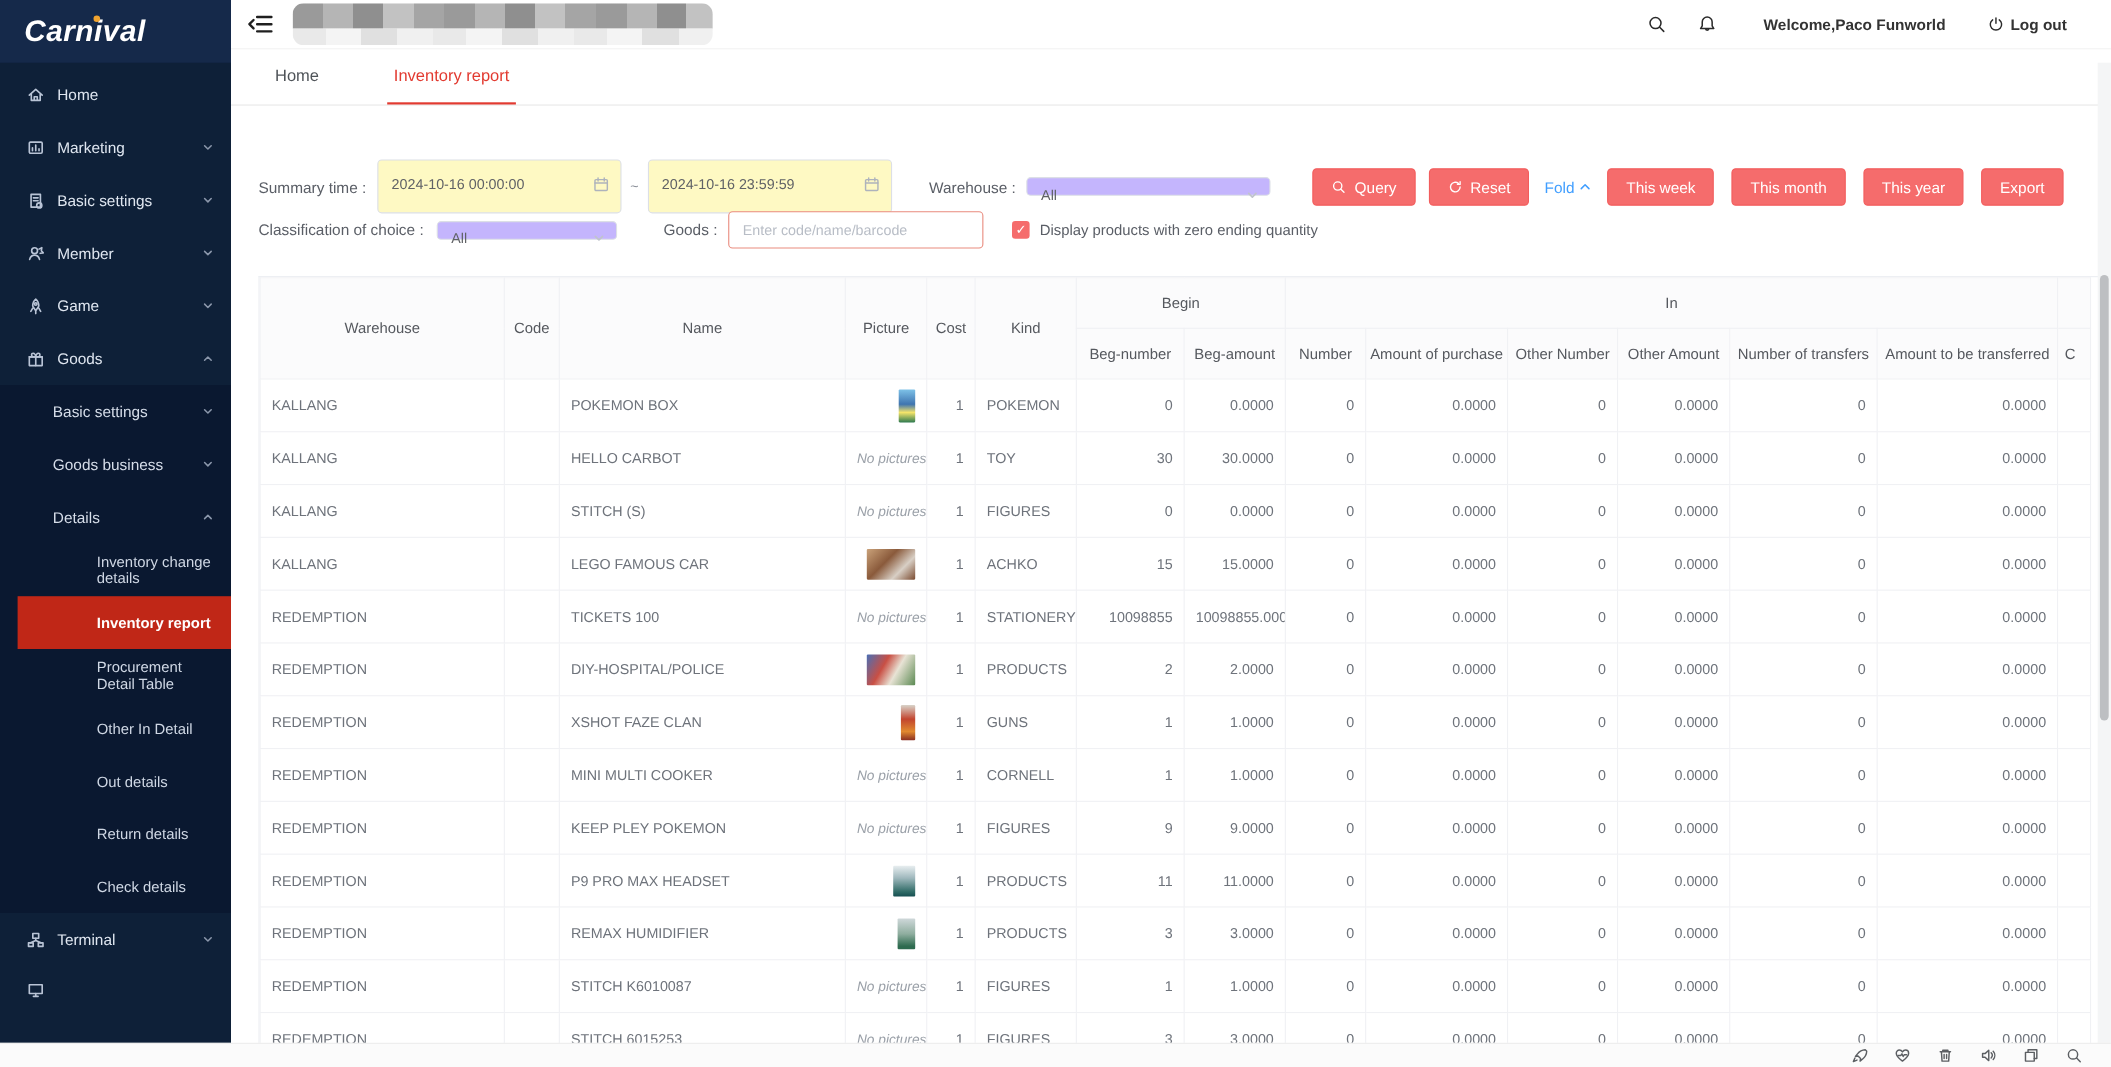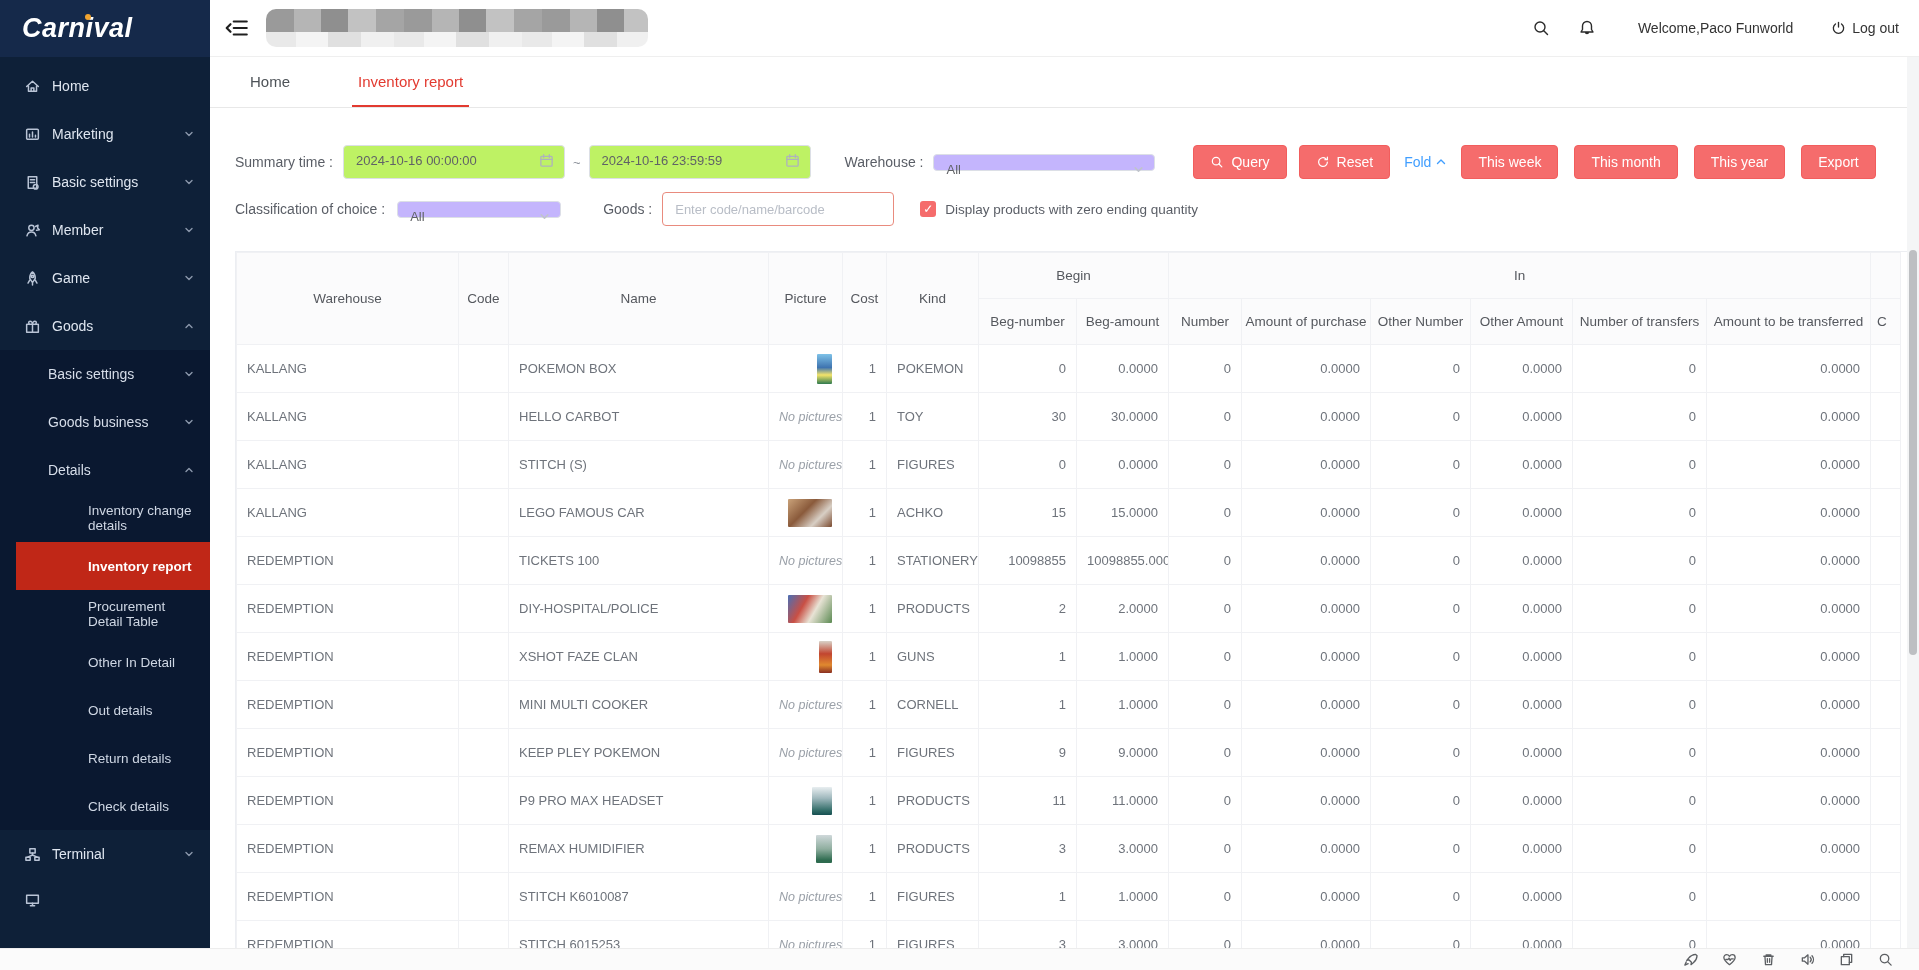--- a/index.html
+++ b/index.html
@@ -18,42 +18,42 @@
   .submenu { background:#0a1830; }
   .sub-item { height:48px; display:flex; align-items:center; padding:0 16px 0 48px; color:#d6dde9; font-size:14px; cursor:pointer; }
   .sub-item .chev { margin-left:auto; color:#8b97ab; width:10px; height:10px; }
   .subsub-item { height:48px; display:flex; align-items:center; padding:0 16px 0 72px; color:#cfd7e4; font-size:13.5px; cursor:pointer;margin-left:16px; }
   .subsub-item.active { background:#c02717; color:#fff; font-weight:bold; }
   .menu-item.partial { overflow:hidden; height:44px; }
   svg.stroke { fill:none; stroke:currentColor; stroke-width:1.4; stroke-linecap:round; stroke-linejoin:round; }
 
   
   .main { position:absolute; left:210px; top:0; right:0; height:970px; background:#fff; }
-  .topbar { height:57px; display:flex; align-items:center; padding:0 20px 0 14px; border-bottom:1px solid #efefef; }
+  .topbar { height:45px; display:flex; align-items:center; padding:0 40px 0 14px; border-bottom:1px solid #efefef;font-weight:bold; }
   .fold-btn { width:26px; height:26px; color:#1f1f1f; cursor:pointer; }
   .mosaic { margin-left:16px; width:382px; height:38px; border-radius:10px; overflow:hidden; }
   .mosaic .m-top { height:23px; background:repeating-linear-gradient(90deg,#9a9a9a 0 28px,#b5b5b5 28px 55px,#8f8f8f 55px 82px,#c2c2c2 82px 110px,#a5a5a5 110px 138px); }
   .mosaic .m-bot { height:15px; background:repeating-linear-gradient(90deg,#e9e9e9 0 30px,#f4f4f4 30px 62px,#e0e0e0 62px 95px,#f0f0f0 95px 128px); }
   .topbar-right { margin-left:auto; display:flex; align-items:center; gap:28px; }
   .tb-icon { width:18px; height:18px; color:#2b2b2b; cursor:pointer; }
   .welcome { font-size:14px; color:#333; margin-left:14px; }
   .logout { display:flex; align-items:center; gap:6px; font-size:14px; color:#333; cursor:pointer; margin-left:10px; }
   .logout .tb-icon { width:15px; height:15px; }
 
   .tabbar { height:51px; display:flex; align-items:stretch; padding-left:34px; border-bottom:1px solid #e8e8e8; background:#fff; }
   .tab { display:flex; align-items:center; font-size:15px; color:#4e5358; padding:0 6px; margin-right:56px; cursor:pointer; border-bottom:2px solid transparent; }
   .tab.active { color:#e23a30; border-bottom-color:#e23a30; }
 
   
   .content { position:absolute; top:108px; left:0; right:0; bottom:22px; background:#fff; }
   .frow { position:absolute; left:25px; display:flex; align-items:center; }
   .frow1 { top:37px; }
   .frow2 { top:84px; }
   .flabel { font-size:14px; color:#5a5e66; white-space:nowrap; }
-  .dateinput { width:222px; height:34px; border:1px solid #dcdfe6; border-radius:4px; display:flex; align-items:center; padding:0 10px 4px 12px; margin-left:10px; font-size:13px; color:#606266; background:#bef264; cursor:text; }
+  .dateinput { width:222px; height:49px; border:1px solid #dcdfe6; border-radius:4px; display:flex; align-items:center; padding:0 10px 4px 12px; margin-left:10px; font-size:13px; color:#606266; background:#fef9c3; cursor:text; }
   .dateinput .cal { margin-left:auto; width:15px; height:15px; color:#aeb3bc; }
   .tilde { margin:0 8px; color:#8a8f98; font-size:13px; }
   .select { height:16px; border:1px solid #dcdfe6; border-radius:4px; display:flex; align-items:center; padding:15px 10px 0 12px; font-size:13px; color:#606266; background:#c4b5fd; cursor:pointer; }
   .select .chev-d { margin-left:auto; width:11px; height:11px; color:#c0c4cc; }
   .goods-input { width:232px; height:34px; border:1px solid #e98b7e; border-radius:4px; display:flex; align-items:center; padding:0 12px; margin-left:10px; background:#fff; cursor:text; }
   .goods-input .ph { font-size:13px; color:#b8bdc6; }
   .btn { height:34px; border-radius:4px; background:#f56c6c; color:#fff; font-size:14px; display:flex; align-items:center; justify-content:center; gap:7px; padding:0 16px; cursor:pointer; border:1px solid #f25d5d; white-space:nowrap; }
   .btn .b-icon { width:14px; height:14px; }
   .fold-link { display:flex; align-items:center; gap:4px; color:#409eff; font-size:14px; cursor:pointer; margin:0 14px; }
   .fold-link .chev-u { width:12px; height:12px; }

